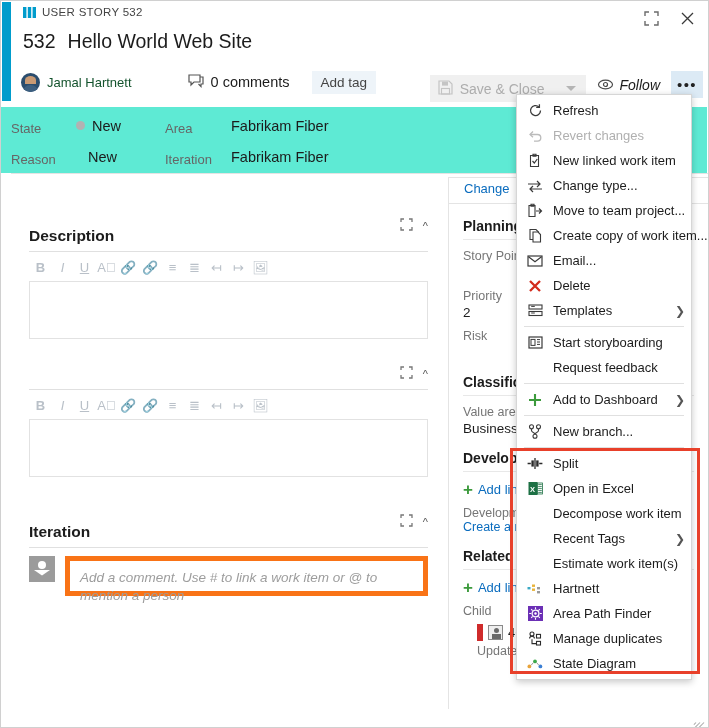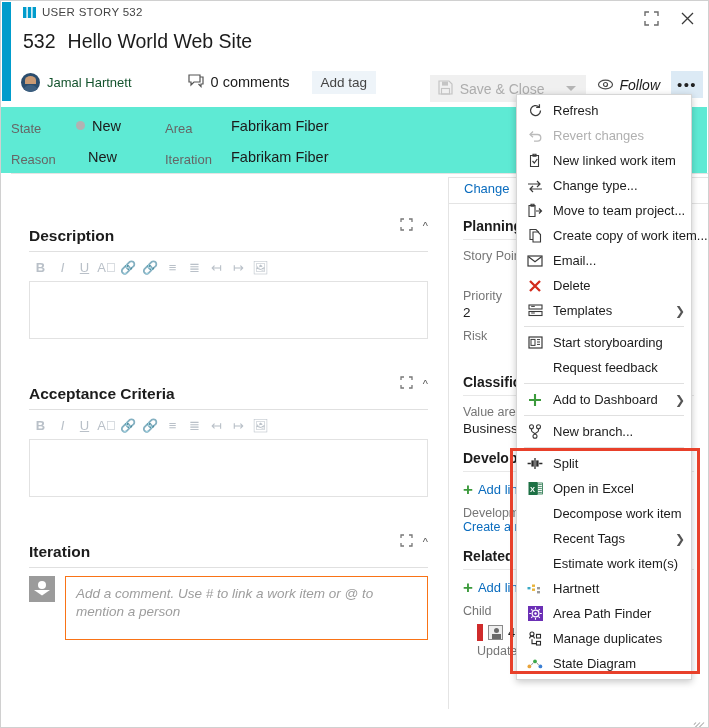--- a/index.html
+++ b/index.html
@@ -186,22 +186,22 @@
   .disc-avatar::before {
     content:""; position:absolute; left:9px; top:5px;
     width:8px; height:8px; border-radius:50%; background:#fff;
   }
   .disc-avatar::after {
     content:""; position:absolute; left:5px; top:14px;
     width:16px; height:9px; background:#fff;
     clip-path: polygon(0 0, 100% 0, 50% 60%);
   }
   .disc-box {
-    flex: 1; border: 1px solid #f97316;
-    height: 64px; padding: 7px 10px;
+    flex: 1; border: 5px solid #f97316;
+    height: 40px; padding: 7px 10px;
   }
   .disc-ph { color: #9d9d9d; font-style: italic; font-size: 13.5px; }
 
   
   .right-col {
     position: absolute; left: 447px; top: 176px;
     width: 260px; bottom: 18px;
     background: #fff;
     border-left: 1px solid #e4e4e4;
     border-top: 1px solid #e4e4e4;
@@ -417,21 +417,20 @@
       <span>🔗</span>
       <span>≡</span>
       <span>≣</span>
       <span>↤</span>
       <span>↦</span>
       <span>🖼</span>
     </div>
     <div class="rte-box"></div>
 
     <div class="sect-hdr">
-      <span class="sect-title">Acceptance Criteria</span>
       <span class="sect-actions">
         <span class="expand-icon">
           <svg width="13" height="13" viewBox="0 0 13 13">
             <path d="M1 4V1h3M9 1h3v3M12 9v3H9M4 12H1V9" fill="none" stroke="#777" stroke-width="1.3"></path>
           </svg>
         </span>
         <span class="chev">^</span>
       </span>
     </div>
     <div class="rte-toolbar">

